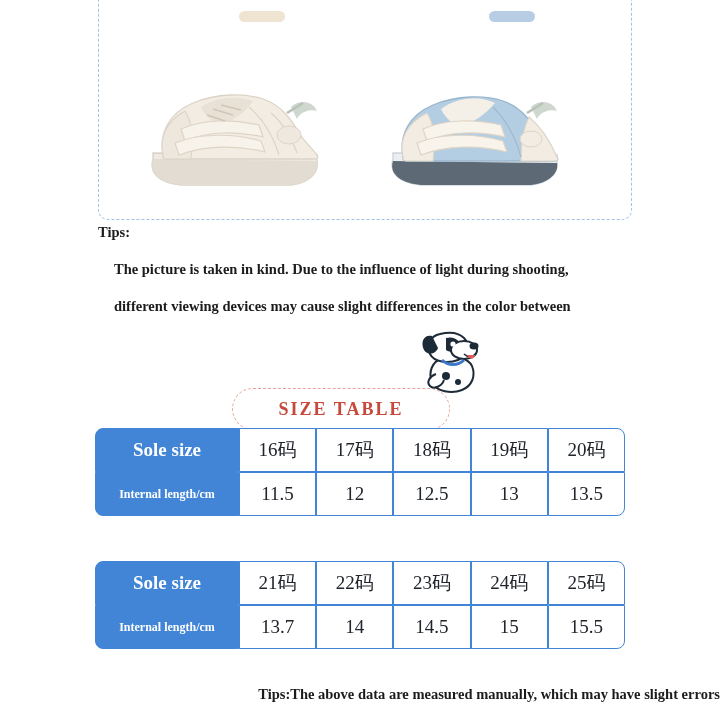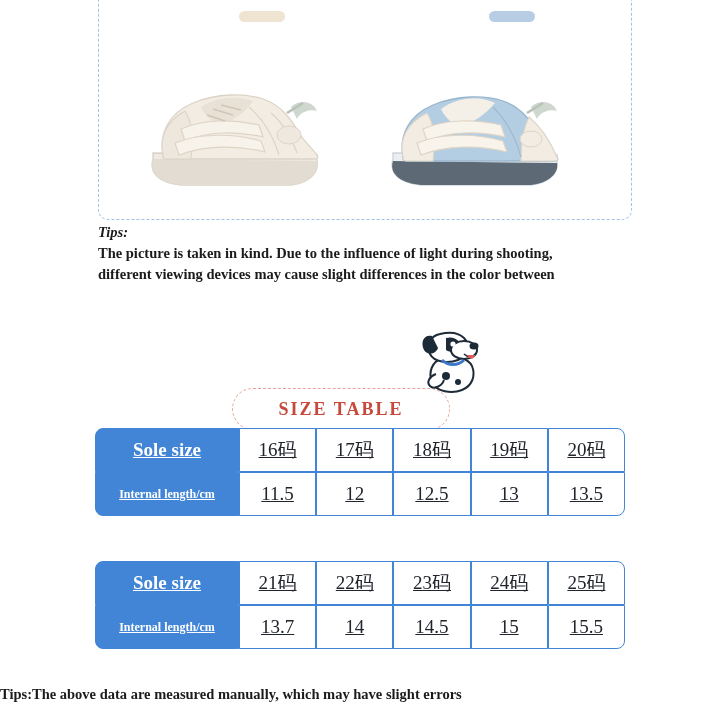--- a/index.html
+++ b/index.html
@@ -48,23 +48,23 @@
   .tips-block {
     position: absolute;
     left: 98px;
     top: 222px;
     width: 540px;
     font-weight: bold;
     font-size: 14.5px;
     color: #1b1b1b;
     line-height: 1.45;
   }
-  .tips-block .tips-label { display: block; font-style: italic; }
+  .tips-block .tips-label { display: block; }
   .tips-block p {
-    margin: 0;
+    margin: 16px;
   }
 
   
   .size-title-wrap {
     position: absolute;
     left: 232px;
     top: 352px;
     width: 258px;
     height: 42px;
   }
@@ -110,21 +110,20 @@
 
   .size-table td {
     border: 1px solid #ffffff;
     text-align: center;
     vertical-align: middle;
     height: 44px;
     font-size: 19px;
     color: #20242b;
     background: #ffffff;
     box-sizing: border-box;
-    text-decoration: underline;
   }
   .size-table .label-cell {
     background: #4285d6;
     color: #ffffff;
     width: 144px;
     font-weight: bold;
     font-size: 19px;
     border: 1px solid #4285d6;
   }
   .size-table .label-cell.small {
@@ -145,21 +144,21 @@
   .size-table tr.head td:last-child  { border-top-right-radius: 8px; }
   .size-table tr.body td:first-child { border-bottom-left-radius: 8px; }
   .size-table tr.body td:last-child  { border-bottom-right-radius: 8px; }
 
   
   .footer-note {
     position: absolute;
     left: 0;
     top: 686px;
     width: 720px;
-    text-align: left;
+    text-align: right;
     font-size: 14.5px;
     font-weight: bold;
     color: #1b1b1b;
   }
 </style>
 </head>
 <body>
 
 <div class="photo-panel">
 

